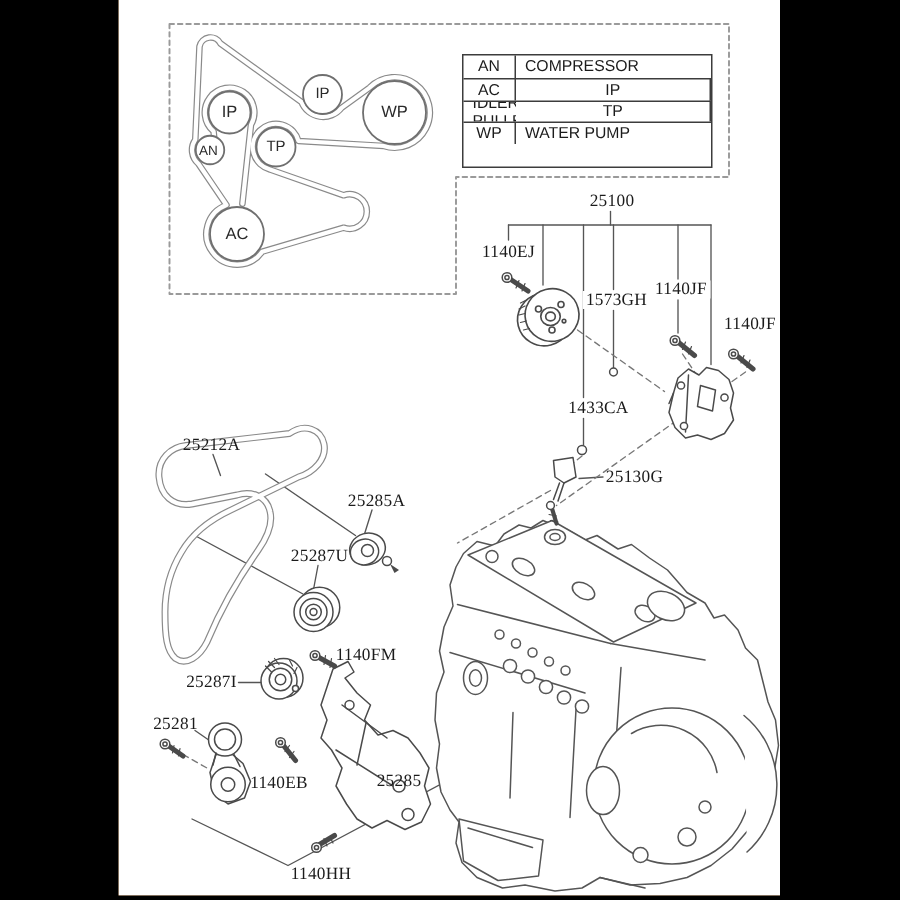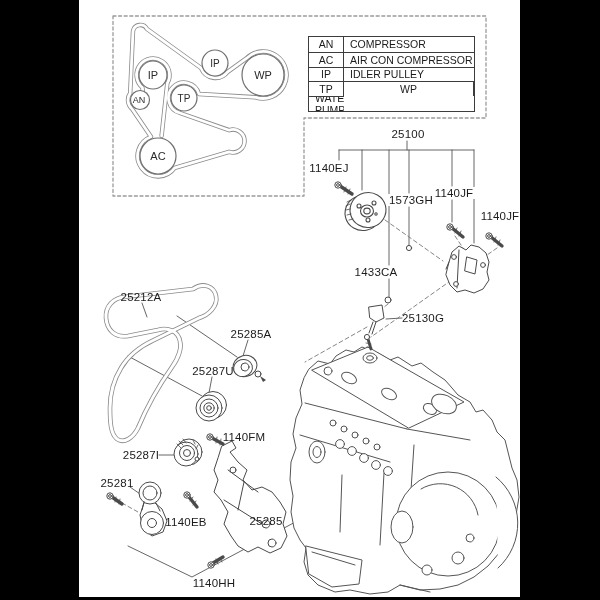--- a/index.html
+++ b/index.html
@@ -1,21 +1,21 @@
 <!DOCTYPE html>
 <html><head>
 <meta charset="utf-8">
 <style>
   html,body{margin:0;padding:0;background:#000;}
   #stage{position:relative;width:600px;height:600px;background:#fdba74;overflow:hidden;
          font-family:"Liberation Sans", sans-serif;}
   #paper{position:absolute;left:79px;top:0;width:441px;height:597px;background:#fff;}
   #art{position:absolute;left:0;top:0;width:600px;height:600px;}
   .callout{position:absolute;transform:translate(-50%,-50%);font-size:11.5px;color:#1b1b1b;
-           white-space:nowrap;letter-spacing:0.2px;z-index:5;}
+           white-space:nowrap;letter-spacing:0.2px;z-index:5;font-family:Liberation Serif, serif;}
   .callout.masked{background:#fff;padding:0 2px;}
   .pulley-label{position:absolute;transform:translate(-50%,-50%);color:#2a2a2a;z-index:5;}
   
   #legend{position:absolute;left:308px;top:36px;width:165px;height:74px;z-index:6;
           display:grid;grid-template-columns:35px 1fr;grid-auto-rows:14.8px;
           border:1px solid #3c3c3c;background:#fff;font-size:10.5px;color:#1b1b1b;}
   #legend .cell{border-top:1px solid #3c3c3c;display:flex;align-items:center;overflow:hidden;}
   #legend .cell.r0{border-top:none;}
   #legend .abbr{justify-content:center;border-right:1px solid #3c3c3c;}
   #legend .desc{padding-left:6px;}
@@ -337,41 +337,40 @@
       <rect x="0" y="0" width="79" height="600"></rect>
       <rect x="520" y="0" width="80" height="600"></rect>
       <rect x="0" y="597" width="600" height="3"></rect>
     </g>
   </svg>
 
   <div id="legend">
     <div class="cell abbr r0">AN</div>
     <div class="cell desc r0">COMPRESSOR</div>
     <div class="cell abbr">AC</div>
-    <div class="cell desc">AIR CON COMPRESSOR</div>
     <div class="cell abbr">IP</div>
     <div class="cell desc">IDLER PULLEY</div>
     <div class="cell abbr">TP</div>
     <div class="cell abbr">WP</div>
     <div class="cell desc">WATER PUMP</div>
   </div>
 
   <div class="pulley-label" style="left:153px;top:75px;font-size:11px;">IP</div>
   <div class="pulley-label" style="left:139px;top:100px;font-size:9px;">AN</div>
   <div class="pulley-label" style="left:184px;top:98px;font-size:10px;">TP</div>
   <div class="pulley-label" style="left:215px;top:63px;font-size:10px;">IP</div>
   <div class="pulley-label" style="left:263px;top:75px;font-size:11px;">WP</div>
   <div class="pulley-label" style="left:158px;top:156px;font-size:11px;">AC</div>
 
   <div class="callout" style="left:408px;top:134px;">25100</div>
-  <div class="callout" style="left:329px;top:168px;">1140EJ</div>
+  <div class="callout" style="left:339px;top:168px;">1140EJ</div>
   <div class="callout masked" style="left:411px;top:200px;text-align:center;">1573GH</div>
   <div class="callout masked" style="left:454px;top:193px;">1140JF</div>
   <div class="callout" style="left:500px;top:216px;">1140JF</div>
-  <div class="callout masked" style="left:376px;top:272px;">1433CA</div>
+  <div class="callout masked" style="left:399px;top:272px;">1433CA</div>
   <div class="callout" style="left:423px;top:318px;">25130G</div>
   <div class="callout" style="left:141px;top:297px;">25212A</div>
   <div class="callout" style="left:251px;top:334px;">25285A</div>
   <div class="callout" style="left:213px;top:371px;">25287U</div>
   <div class="callout" style="left:244px;top:437px;">1140FM</div>
   <div class="callout" style="left:141px;top:455px;text-align:right;">25287I</div>
   <div class="callout" style="left:117px;top:483px;">25281</div>
   <div class="callout" style="left:186px;top:522px;">1140EB</div>
   <div class="callout" style="left:266px;top:497px;margin-top:24px;">25285</div>
   <div class="callout" style="left:214px;top:583px;">1140HH</div>

